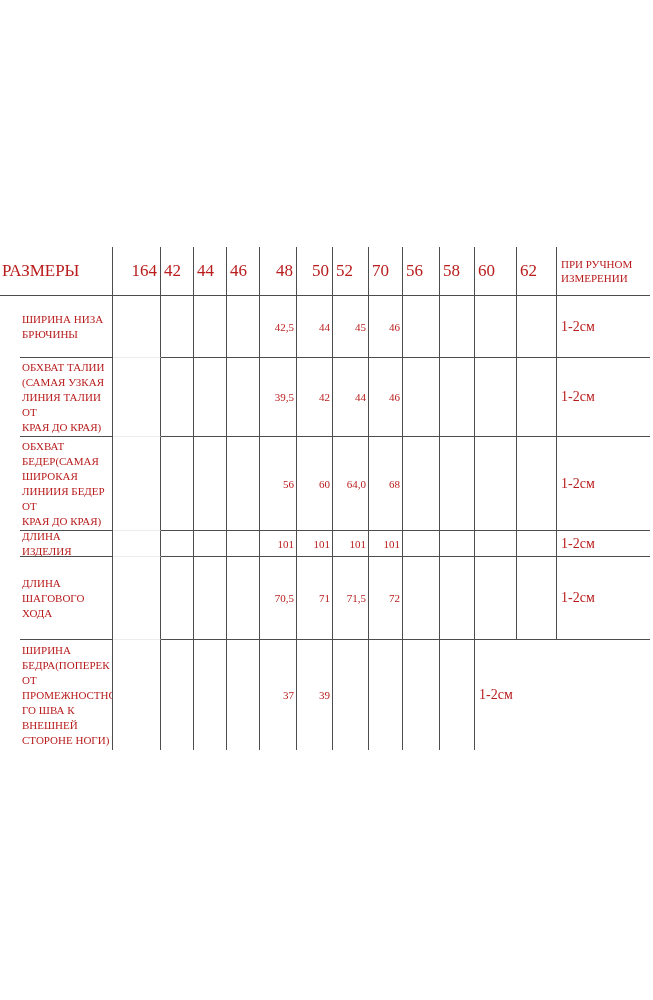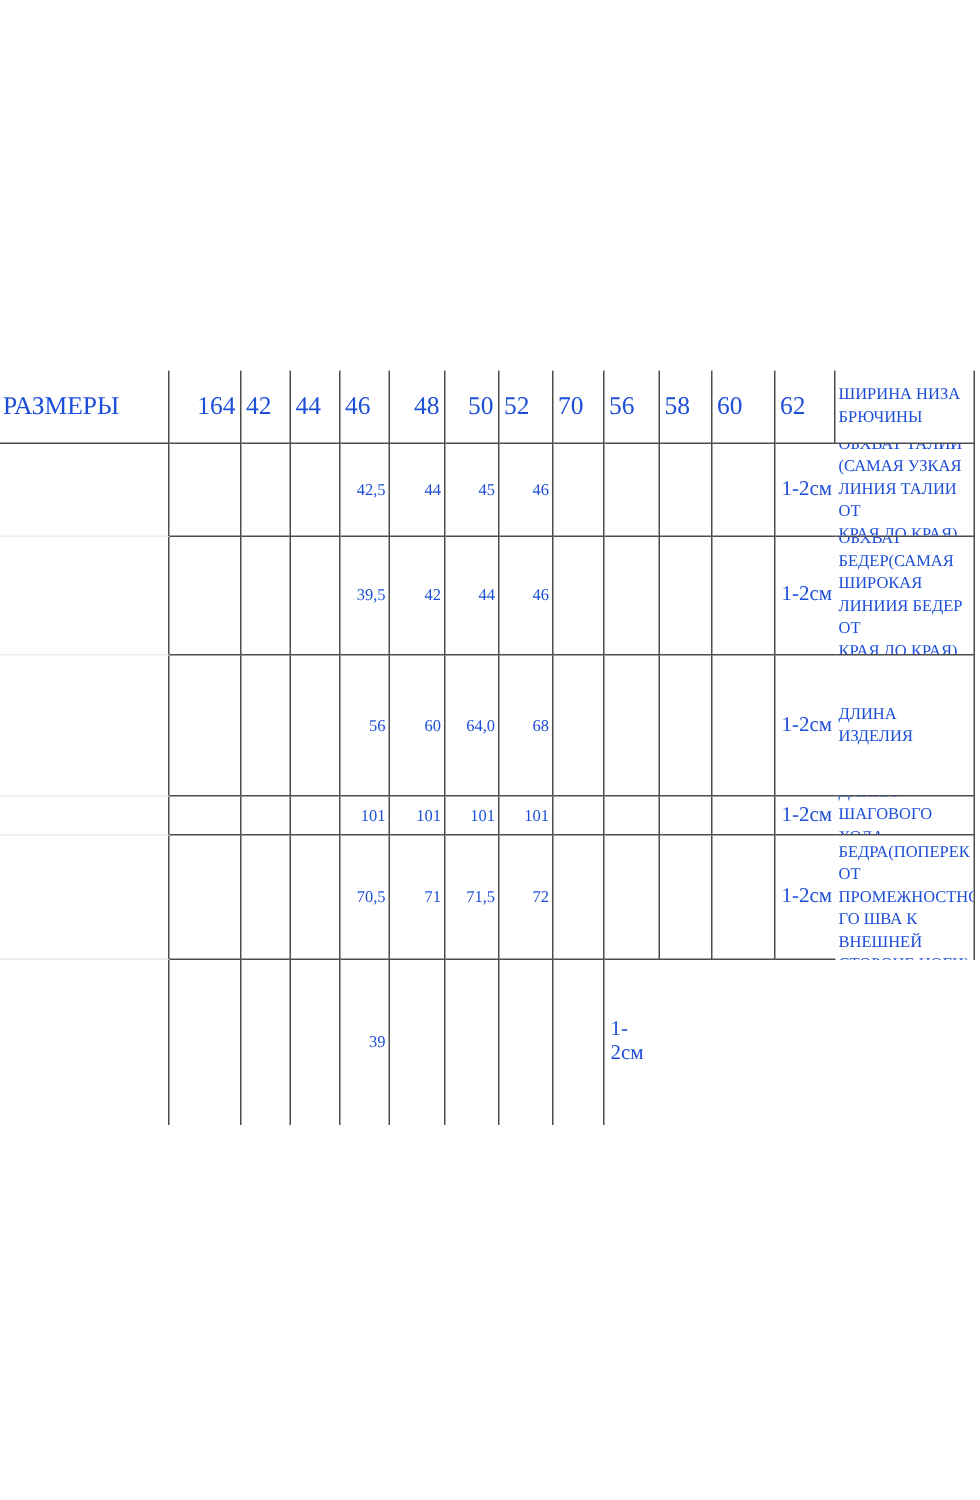--- a/index.html
+++ b/index.html
@@ -2,21 +2,21 @@
 <html><head>
 <meta charset="utf-8">
 <style>
   html, body { margin: 0; padding: 0; background: #ffffff; }
   .page {
     position: relative;
     width: 653px;
     height: 864px;
     background: #ffffff;
     font-family: "Liberation Serif", "DejaVu Serif", serif;
-    color: #1d4ed8;
+    color: #b91c1c;
     overflow: hidden;
   }
   .size-table {
     position: absolute;
     left: 0;
     top: 247px;
     width: 650px;
     display: grid;
     grid-template-columns: 113px 48px 33px 33px 33px 37px 36px 36px 34px 37px 35px 42px 40px 93px;
     grid-template-rows: 49px 62px 79px 94px 26px 83px 110px;
@@ -41,20 +41,21 @@
     font-size: 11px;
     line-height: 14px;
     padding-left: 4px;
     white-space: pre-line;
   }
   .rlabel {
     font-size: 11px;
     line-height: 15px;
     padding-left: 2px;
     white-space: pre-line;
+    margin-left: 20px;
   }
   .val { font-size: 11px; justify-content: flex-end; padding-right: 2px; }
   .manual-val { font-size: 14px; padding-left: 4px; }
 </style>
 </head>
 <body>
 
 <div class="page">
   <div class="size-table">
 
@@ -64,20 +65,22 @@
     <div class="cell hdr-num al">44</div>
     <div class="cell hdr-num al">46</div>
     <div class="cell hdr-num ar">48</div>
     <div class="cell hdr-num ar">50</div>
     <div class="cell hdr-num al">52</div>
     <div class="cell hdr-num al">70</div>
     <div class="cell hdr-num al">56</div>
     <div class="cell hdr-num al">58</div>
     <div class="cell hdr-num al">60</div>
     <div class="cell hdr-num al">62</div>
+    <div class="cell hdr-manual cmanual">ПРИ РУЧНОМ
+ИЗМЕРЕНИИ</div>
 
     <div class="cell rlabel">ШИРИНА НИЗА
 БРЮЧИНЫ</div>
     <div class="cell lb"></div>
     <div class="cell"></div>
     <div class="cell"></div>
     <div class="cell"></div>
     <div class="cell val">42,5</div>
     <div class="cell val">44</div>
     <div class="cell val">45</div>
@@ -160,20 +163,21 @@
 БЕДРА(ПОПЕРЕК
 ОТ
 ПРОМЕЖНОСТНО
 ГО ШВА К
 ВНЕШНЕЙ
 СТОРОНЕ НОГИ)</div>
     <div class="cell rb"></div>
     <div class="cell rb"></div>
     <div class="cell rb"></div>
     <div class="cell rb"></div>
+    <div class="cell val rb">37</div>
     <div class="cell val rb">39</div>
     <div class="cell rb"></div>
     <div class="cell rb"></div>
     <div class="cell rb"></div>
     <div class="cell rb"></div>
     <div class="cell manual-val cmanual rb">1-2см</div>
 
   </div>
 </div>
 

